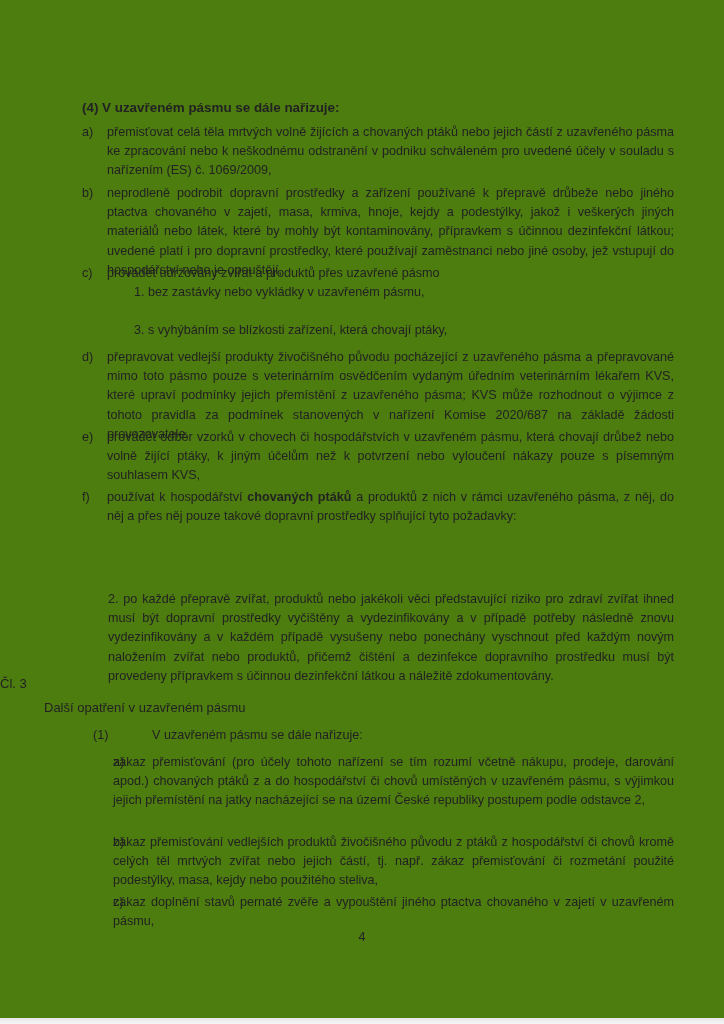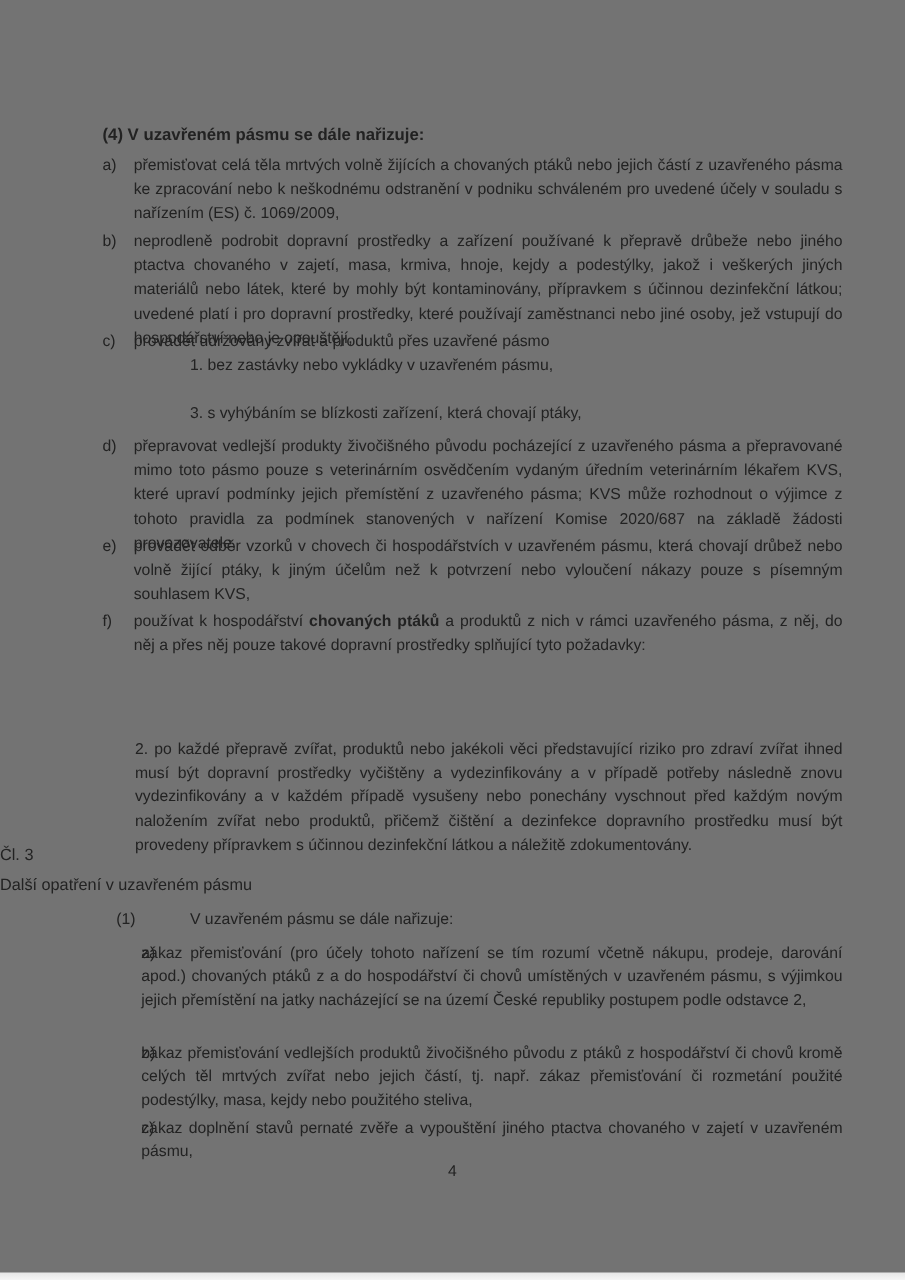--- a/index.html
+++ b/index.html
@@ -1,25 +1,25 @@
 <!DOCTYPE html>
 <html><head>
 <meta charset="utf-8">
 <style>
   html, body { margin:0; padding:0; background:#fff; }
   body { width:724px; height:1024px; position:relative; overflow:hidden;
          font-family:"Liberation Sans", sans-serif; color:#222; font-size:12.6px; }
-  .page { position:absolute; left:0; top:0; width:724px; height:1019px; background:#737373; }
+  .page { position:absolute; left:0; top:0; width:724px; height:1019px; background:#4d7c0f; }
   .bottom-edge { position:absolute; left:0; top:1018px; width:724px; height:6px;
                  background:linear-gradient(#e6e6e6,#f6f6f6); }
   .heading { position:absolute; left:82px; top:100px; font-weight:bold; font-size:13.4px; }
   .item { position:absolute; left:82px; width:592px; line-height:19.2px; }
   .item .lbl { position:absolute; left:0; top:0; }
   .item .txt { margin-left:25px; text-align:justify; text-align-last:left; }
-  .sub { position:absolute; left:152px; line-height:19px; }
+  .sub { position:absolute; left:134px; line-height:19px; }
   .subj { position:absolute; left:108px; width:566px; line-height:19.2px; text-align:justify; }
   .center { position:absolute; left:0; width:576px; text-align:left; font-weight:normal; font-size:13px; }
   .art-item { position:absolute; left:113px; width:561px; line-height:19.2px; }
   .art-item .lbl { position:absolute; left:0; top:0; }
   .art-item .txt { text-align:justify; text-align-last:left; }
   .para1-num { position:absolute; left:93px; top:728px; }
   .para1-txt { position:absolute; left:152px; top:728px; }
   .pgnum { position:absolute; left:0; width:724px; text-align:center; top:928px; }
   b { font-weight:bold; }
 </style>
@@ -58,21 +58,21 @@
   </div>
 
   <div class="item" style="top:488px;">
     <span class="lbl">f)</span>
     <div class="txt"><span>používat k hospodářství </span><b>chovaných ptáků</b><span> a produktů z nich v rámci uzavřeného pásma, z něj, do něj a přes něj pouze takové dopravní prostředky splňující tyto požadavky:</span></div>
   </div>
 
   <div class="subj" style="top:590px;">2. po každé přepravě zvířat, produktů nebo jakékoli věci představující riziko pro zdraví zvířat ihned musí být dopravní prostředky vyčištěny a vydezinfikovány a v případě potřeby následně znovu vydezinfikovány a v každém případě vysušeny nebo ponechány vyschnout před každým novým naložením zvířat nebo produktů, přičemž čištění a dezinfekce dopravního prostředku musí být provedeny přípravkem s účinnou dezinfekční látkou a náležitě zdokumentovány.</div>
 
   <div class="center" style="top:676px;">Čl. 3</div>
-  <div class="center" style="top:700px;">Další opatření v uzavřeném pásmu</div>
+  <div class="center" style="top:700px;padding-left:44px;">Další opatření v uzavřeném pásmu</div>
 
   <div class="para1-num">(1)</div>
   <div class="para1-txt">V uzavřeném pásmu se dále nařizuje:</div>
 
   <div class="art-item" style="top:753px;">
     <span class="lbl">a)</span>
     <div class="txt">zákaz přemisťování (pro účely tohoto nařízení se tím rozumí včetně nákupu, prodeje, darování apod.) chovaných ptáků z a do hospodářství či chovů umístěných v uzavřeném pásmu, s výjimkou jejich přemístění na jatky nacházející se na území České republiky postupem podle odstavce 2,</div>
   </div>
 
   <div class="art-item" style="top:833px;">

